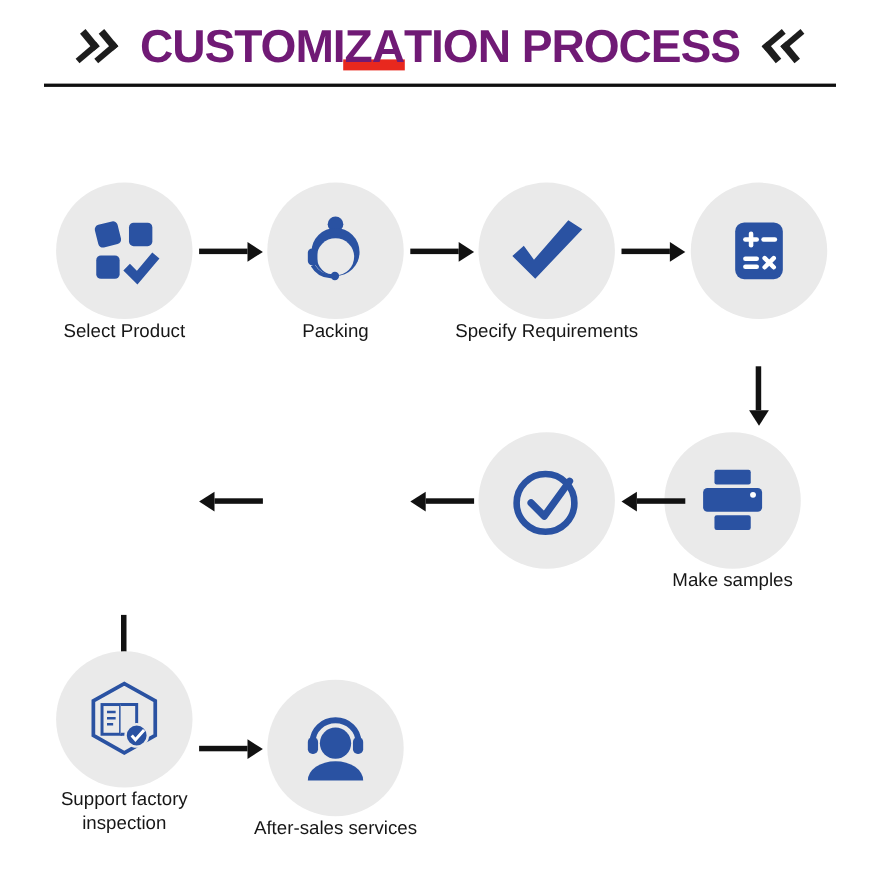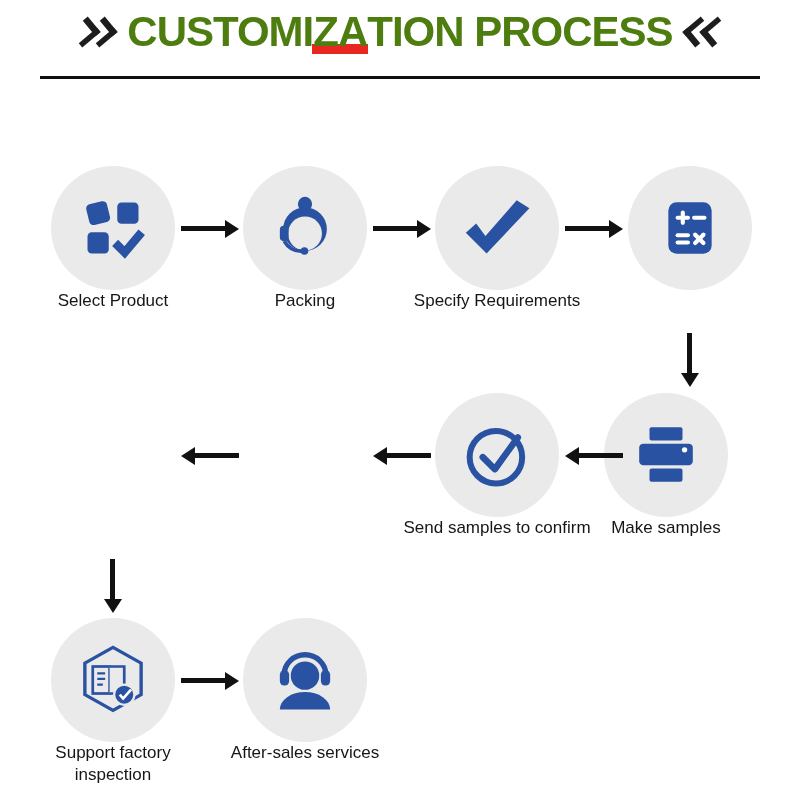--- a/index.html
+++ b/index.html
@@ -6,21 +6,21 @@
   body{font-family:"Liberation Sans",sans-serif;background:#fff;}
   .page{position:relative;width:800px;height:800px;background:#ffffff;overflow:hidden;}
 
   
   .title-row{position:absolute;top:6px;left:0;width:100%;display:flex;justify-content:center;align-items:center;gap:12px;}
   .marks{display:flex;transform:skewX(-10deg);}
   .chev{display:inline-block;width:16px;height:16px;}
   .chev.r{border-top:6px solid #1d1d1d;border-right:6px solid #1d1d1d;transform:rotate(45deg);}
   .chev.l{border-top:6px solid #1d1d1d;border-left:6px solid #1d1d1d;transform:rotate(-45deg);}
   .chev + .chev{margin-left:-5px;}
-  h1{margin:2px;font-size:42px;font-weight:700;letter-spacing:-1px;color:#4d7c0f;line-height:1.15;white-space:nowrap;}
+  h1{margin:12px;font-size:42px;font-weight:700;letter-spacing:-1px;color:#701a75;line-height:1.15;white-space:nowrap;}
   .accent{position:relative;z-index:0;}
   .accent::after{content:"";position:absolute;left:-1px;right:-1px;bottom:1px;height:10px;background:#e8281e;z-index:-1;}
   .rule{position:absolute;top:76px;left:40px;right:40px;height:3px;background:#0f0f0f;}
 
   
   .node{position:absolute;width:200px;display:flex;flex-direction:column;align-items:center;}
   .circle{width:124px;height:124px;border-radius:50%;background:#eaeaea;display:flex;align-items:center;justify-content:center;}
   .label{font-size:17px;color:#161616;text-align:center;line-height:1.28;}
   .label.narrow{max-width:150px;}
 
@@ -113,21 +113,20 @@
 
 
 
   <div class="node" style="left:397px;top:393px">
     <div class="circle">
       <svg viewBox="0 0 64 64" width="70" height="70">
         <circle cx="31" cy="34" r="24" fill="none" stroke="#2a52a2" stroke-width="5.5"></circle>
         <path d="M19 34 l11 11 l21 -29" fill="none" stroke="#2a52a2" stroke-width="6" stroke-linecap="round" stroke-linejoin="round"></path>
       </svg>
     </div>
-    <div class="label">Send samples to confirm</div>
   </div>
 
   <div class="node" style="left:566px;top:393px">
     <div class="circle">
       <svg viewBox="0 0 64 64" width="66" height="66">
         <g fill="#2a52a2">
           <rect x="16" y="5" width="32" height="13" rx="2"></rect>
           <rect x="6" y="21" width="52" height="21" rx="4"></rect>
           <rect x="16" y="45" width="32" height="13" rx="2"></rect>
         </g>
@@ -135,21 +134,21 @@
       </svg>
     </div>
     <div class="label">Make samples</div>
   </div>
 
   <div class="harrow left" style="left:195px;top:453px"></div>
   <div class="harrow left" style="left:387px;top:453px"></div>
   <div class="harrow left" style="left:579px;top:453px"></div>
   <div class="varrow" style="left:110px;top:559px"></div>
 
-  <div class="node" style="left:13px;top:618px">
+  <div class="node" style="left:13px;top:592px">
     <div class="circle">
       <svg viewBox="0 0 64 64" width="72" height="72">
         <polygon points="32,3 57,17 57,45 32,59 7,45 7,17" fill="none" stroke="#2a52a2" stroke-width="3"></polygon>
         <rect x="14" y="20" width="15" height="24" fill="#eaeaea" stroke="#2a52a2" stroke-width="2.4"></rect>
         <path d="M29 20 h13 v24 h-13" fill="#eaeaea" stroke="#2a52a2" stroke-width="2.4"></path>
         <path d="M18 26 h7 M18 31 h7 M18 36 h5" stroke="#2a52a2" stroke-width="2"></path>
         <circle cx="42" cy="45" r="9" fill="#2a52a2" stroke="#eaeaea" stroke-width="2"></circle>
         <path d="M38 45 l3 3.5 l7 -8" fill="none" stroke="#ffffff" stroke-width="2.4"></path>
       </svg>
     </div>

